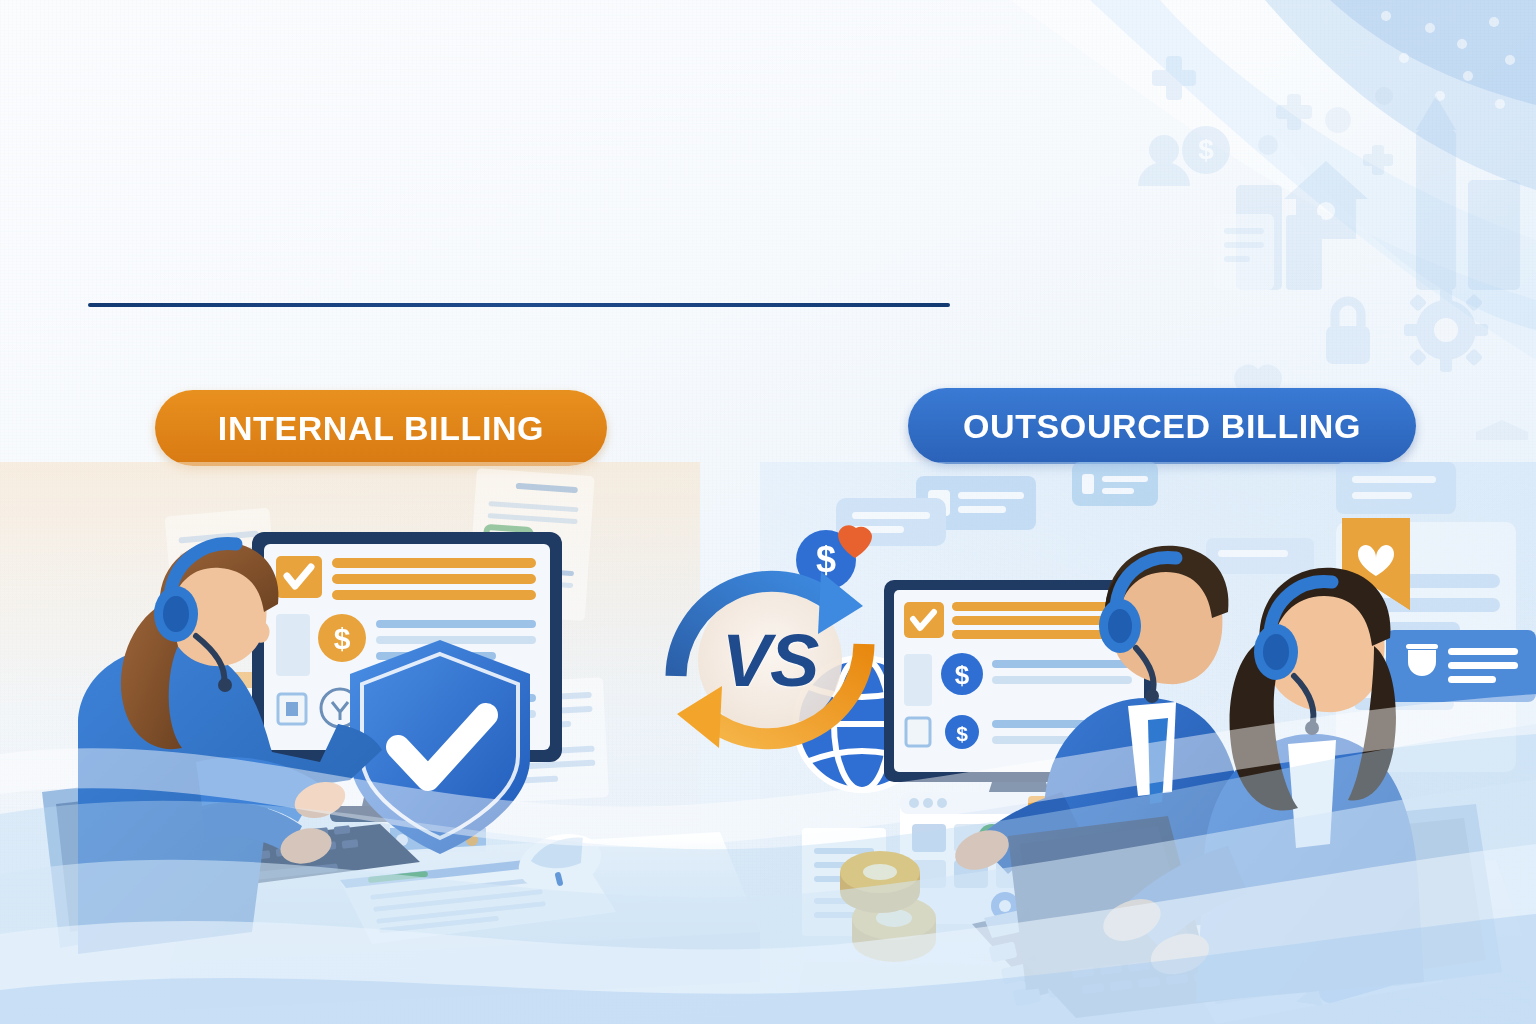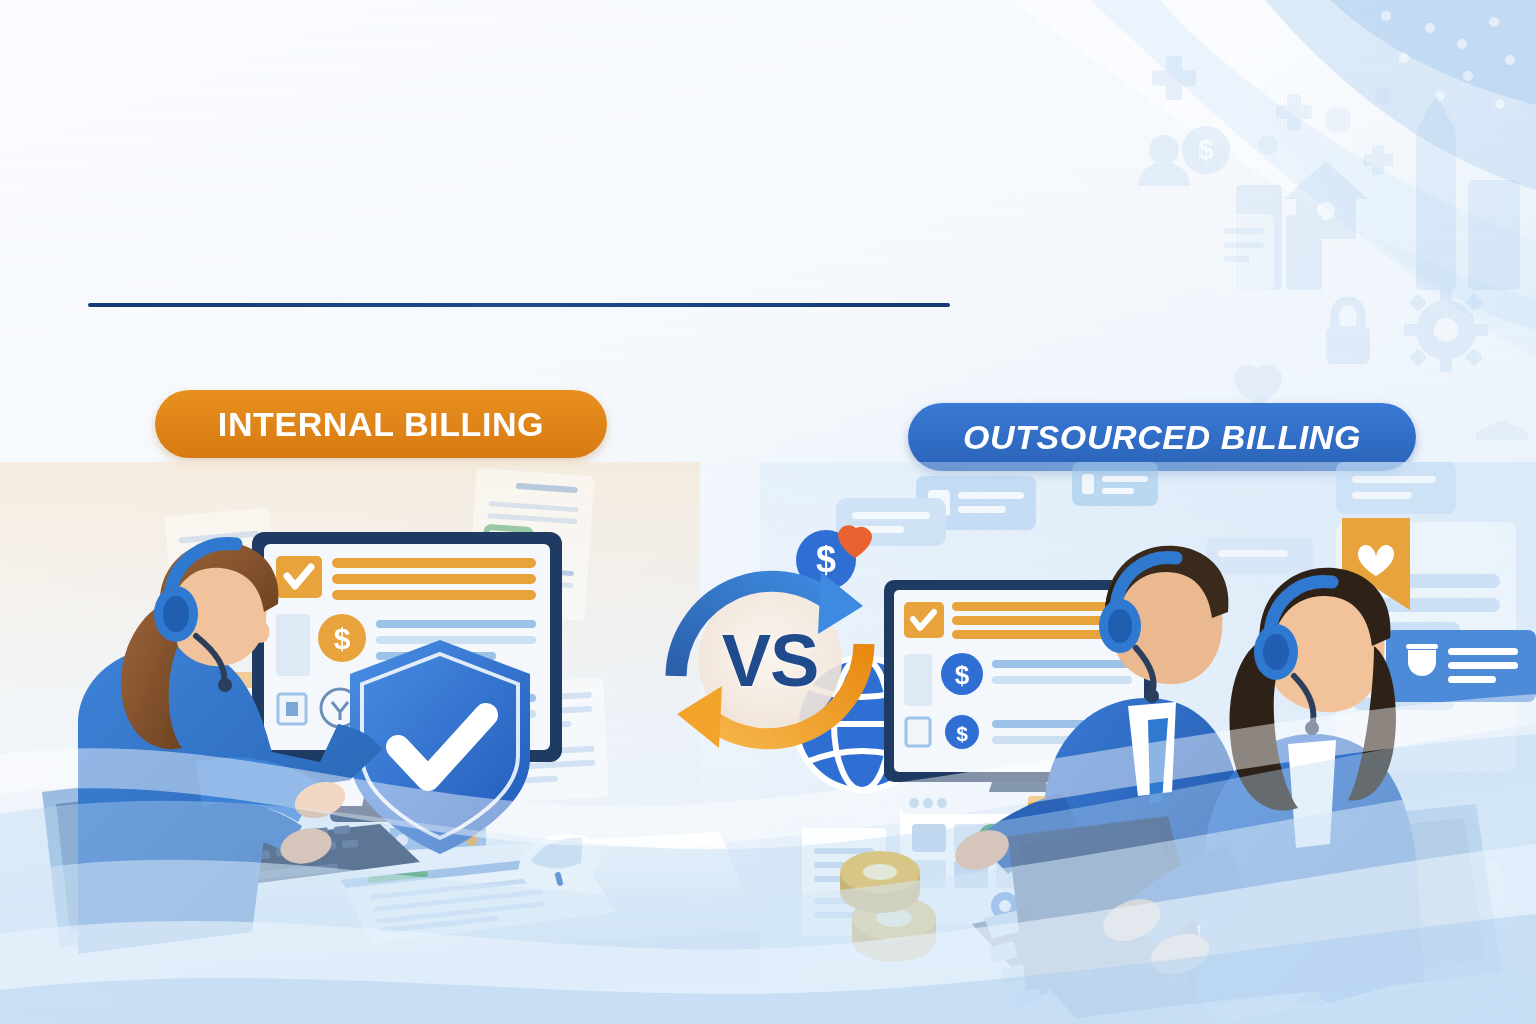--- a/index.html
+++ b/index.html
@@ -30,38 +30,38 @@
   .title .orange { color:#e8891a; }
   .subtitle { margin-top:26px; font-size:70px; line-height:1; font-weight:700;
      letter-spacing:-1px; color:#1f4a8c; white-space:nowrap;
      transform:scaleX(.94); transform-origin:left center; }
   .rule { position:absolute; left:88px; top:303px; width:862px; height:4px;
      background:linear-gradient(90deg,#133a72,#1f4a8c 50%,#133a72); border-radius:2px; }
 
   
   .pill { position:absolute; display:flex; align-items:center; justify-content:center;
      border-radius:44px; color:#fff; font-weight:700; font-size:34px;
-     letter-spacing:.6px; height:68px; }
+     letter-spacing:.6px; height:76px; }
   .pill-internal { left:155px; top:390px; width:452px;
      background:linear-gradient(180deg,#e8901f,#d87a12);
      box-shadow:0 4px 10px rgba(180,110,20,.28); }
-  .pill-outsourced { left:908px; top:403px; width:508px;
+  .pill-outsourced { left:908px; top:388px; width:508px;
      background:linear-gradient(180deg,#3a7ad4,#2a62b8);
-     box-shadow:0 4px 10px rgba(30,70,140,.30);font-style:italic; }
+     box-shadow:0 4px 10px rgba(30,70,140,.30); }
 
   
   .illus { position:absolute; left:0; top:462px; width:1536px; height:562px; overflow:hidden; }
   .illus-left-tint { position:absolute; left:0; top:0; width:700px; height:562px;
      background:linear-gradient(180deg,rgba(246,226,200,.55),rgba(240,235,228,.15) 45%, rgba(255,255,255,0) 70%); }
   .illus-right-tint { position:absolute; left:760px; top:0; width:776px; height:562px;
      background:linear-gradient(200deg,rgba(205,227,247,.55),rgba(225,238,250,.2) 60%, rgba(255,255,255,0)); }
   .desk-waves { position:absolute; left:0; bottom:0; width:1536px; height:330px; }
 
   
-  .vs-wrap { position:absolute; left:658px; top:548px; width:224px; height:224px; }
+  .vs-wrap { position:absolute; left:658px; top:548px; width:224px; height:224px;font-style:italic; }
   .vs-text { position:absolute; inset:0; display:flex; align-items:center; justify-content:center;
      font-size:74px; font-weight:700; color:#1f4a8c; letter-spacing:-1px;
      text-shadow:0 1px 2px rgba(255,255,255,.8); }
 
   svg { display:block; }
 </style>
 </head>
 <body>
 
 <div id="stage">

